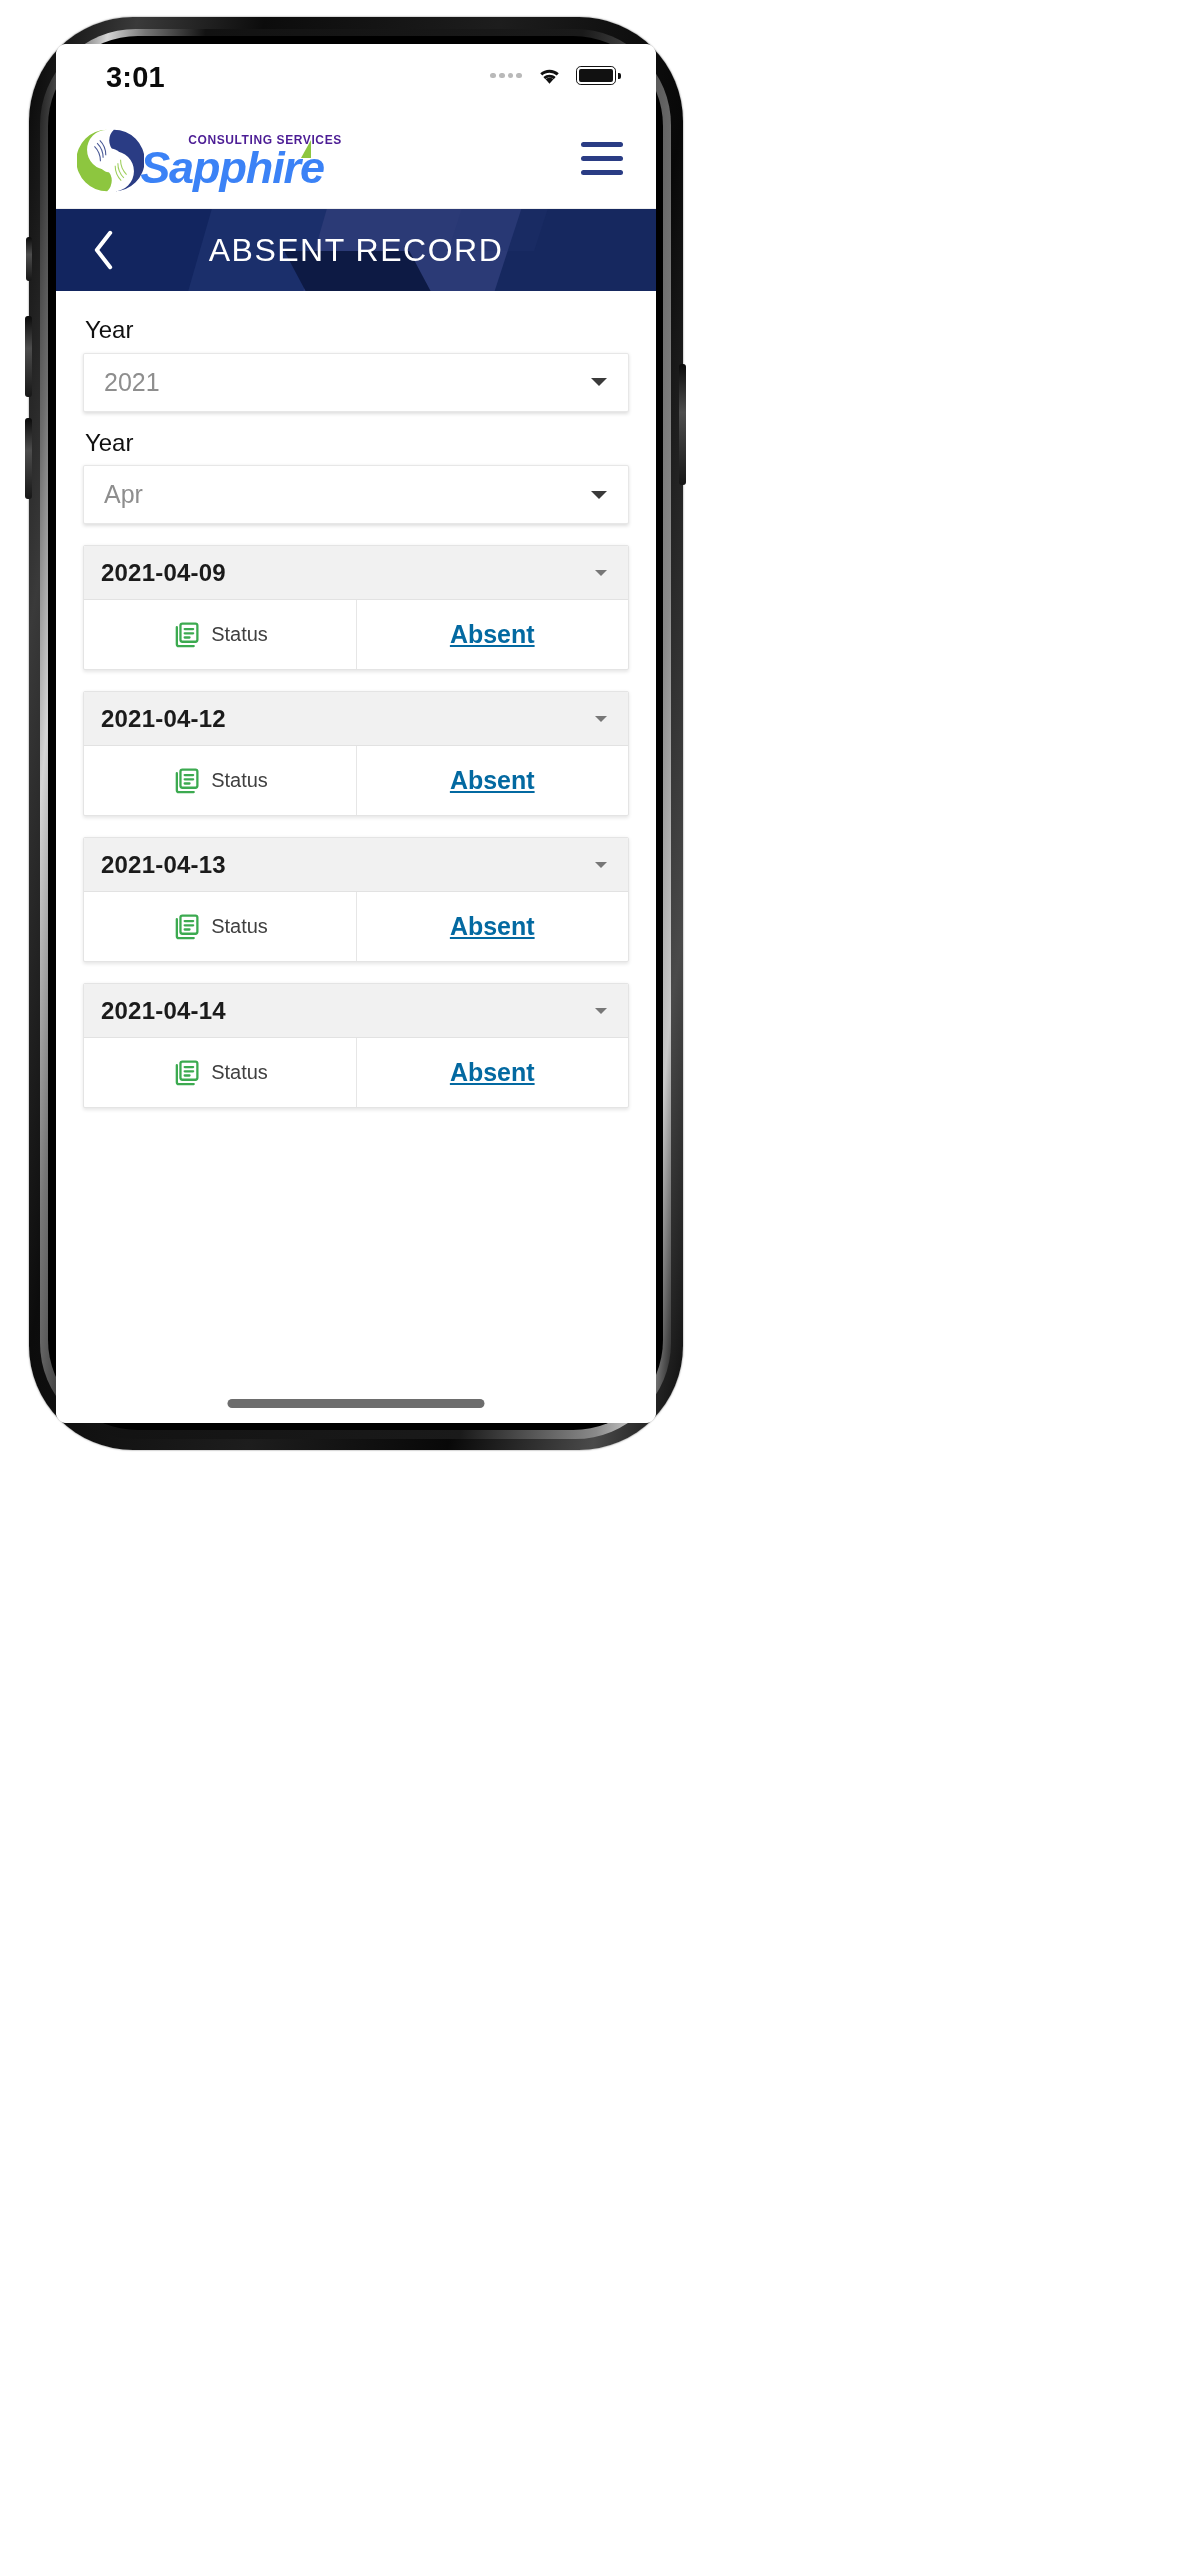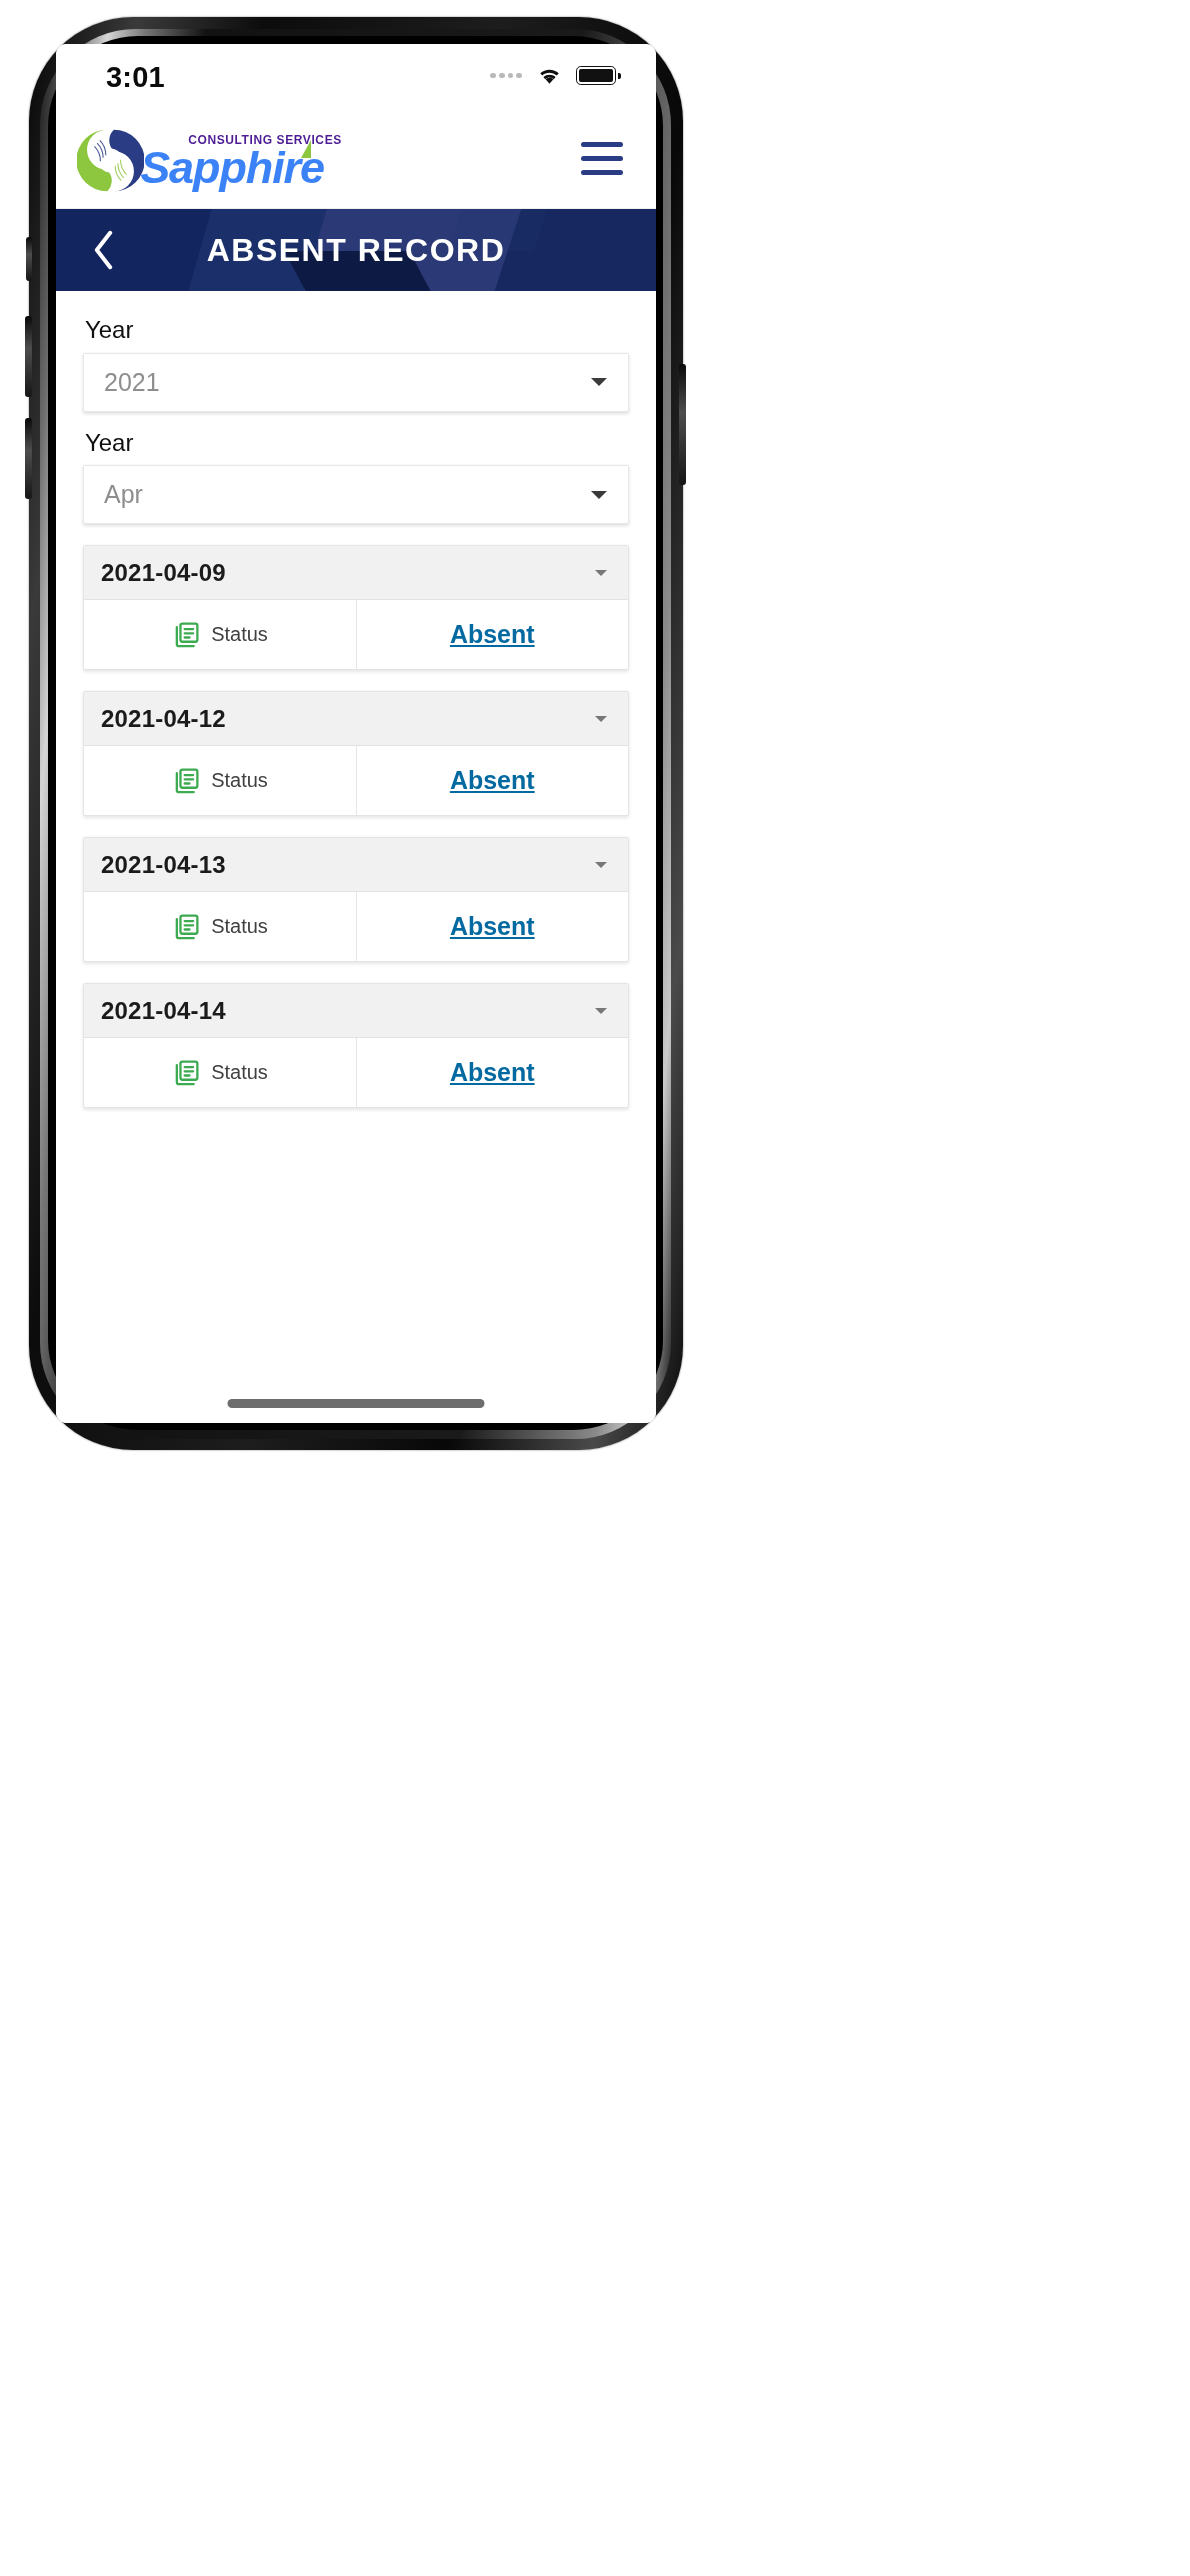--- a/index.html
+++ b/index.html
@@ -183,21 +183,21 @@
     display: flex; align-items: center; justify-content: center;
     cursor: pointer;
   }
   .nav-title {
     position: absolute;
     left: 0; right: 0; top: 0;
     height: 82px;
     display: flex; align-items: center; justify-content: center;
     color: #ffffff;
     font-size: 32px;
-    font-weight: 700;
+    font-weight: 400;
     letter-spacing: 1.5px;
   }
 
   
   .content {
     position: relative;
     height: calc(1379px - 69px - 96px - 82px);
     background: #ffffff;
     padding: 25px 27px 0 27px;
     overflow: hidden;

